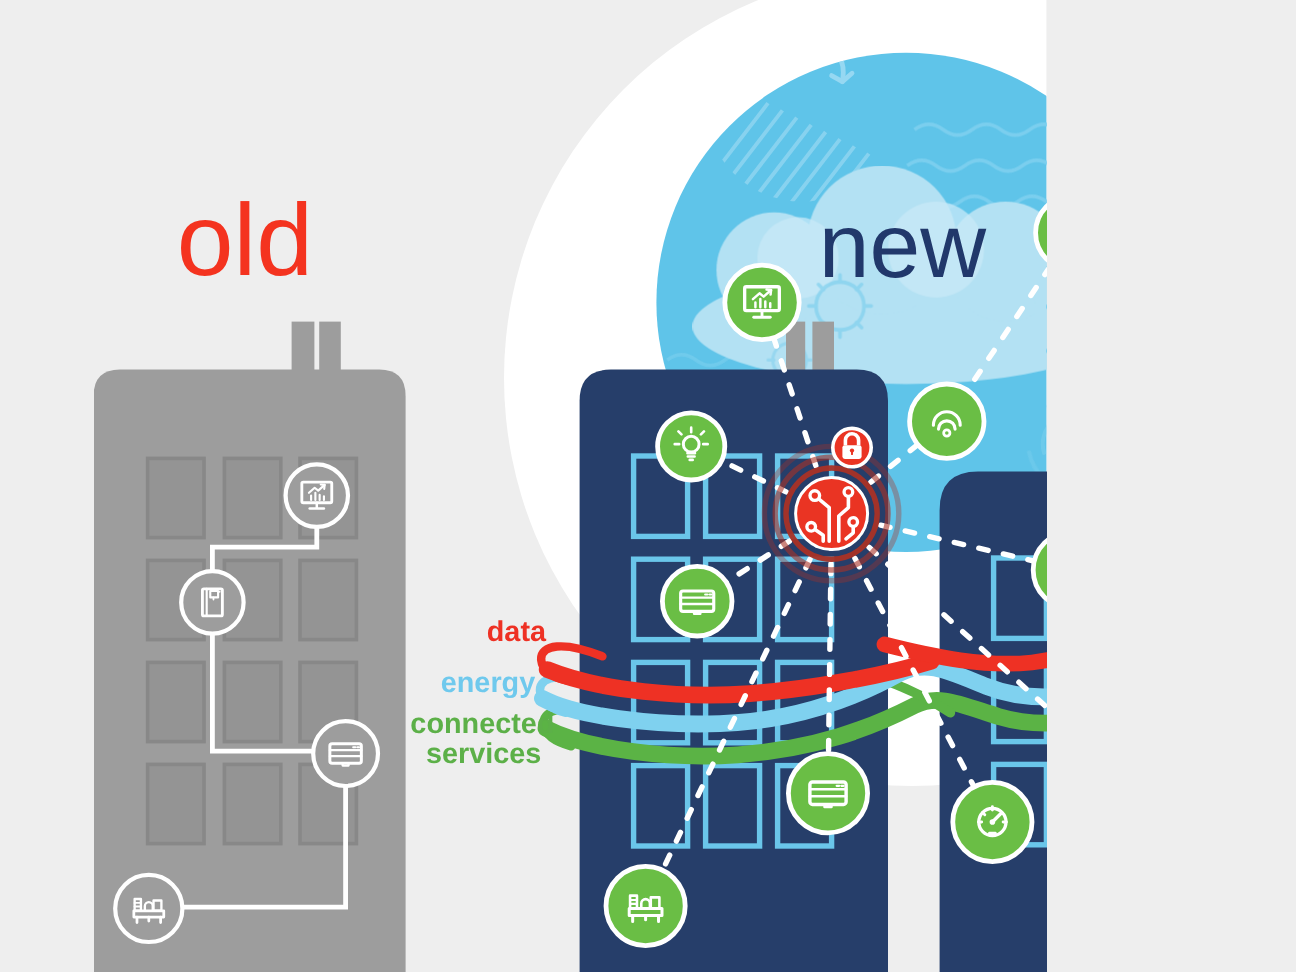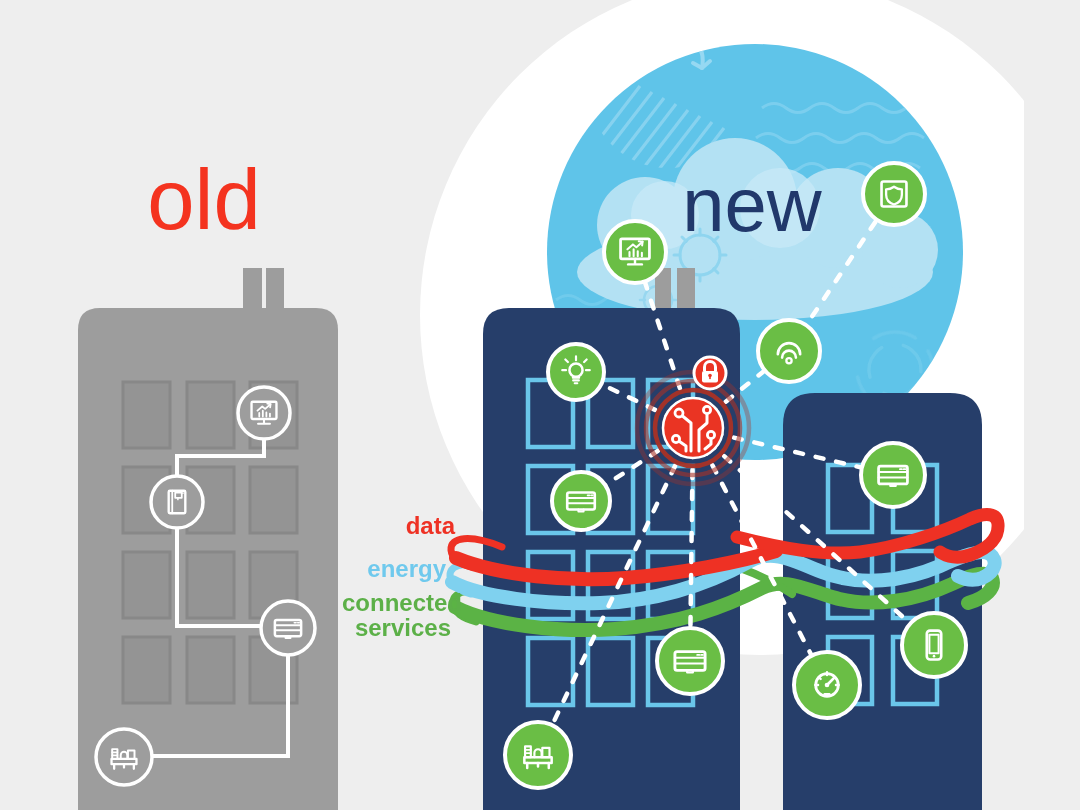--- a/index.html
+++ b/index.html
@@ -1,16 +1,16 @@
 <!DOCTYPE html>
 <html><head>
 <meta charset="utf-8">
 <style>
   html,body{margin:0;padding:0;background:#eeeeee;}
-  .stage{width:1024px;height:810px;position:relative;overflow:hidden;
+  .stage{width:872px;height:810px;position:relative;overflow:hidden;
          font-family:"Liberation Sans",sans-serif;}
   svg{display:block}
   text{font-family:"Liberation Sans",sans-serif;}
   .title{font-weight:400;}
   .ribbon-label{font-weight:700;font-size:24px;}
 </style>
 </head>
 <body>
 
 <div class="stage">

